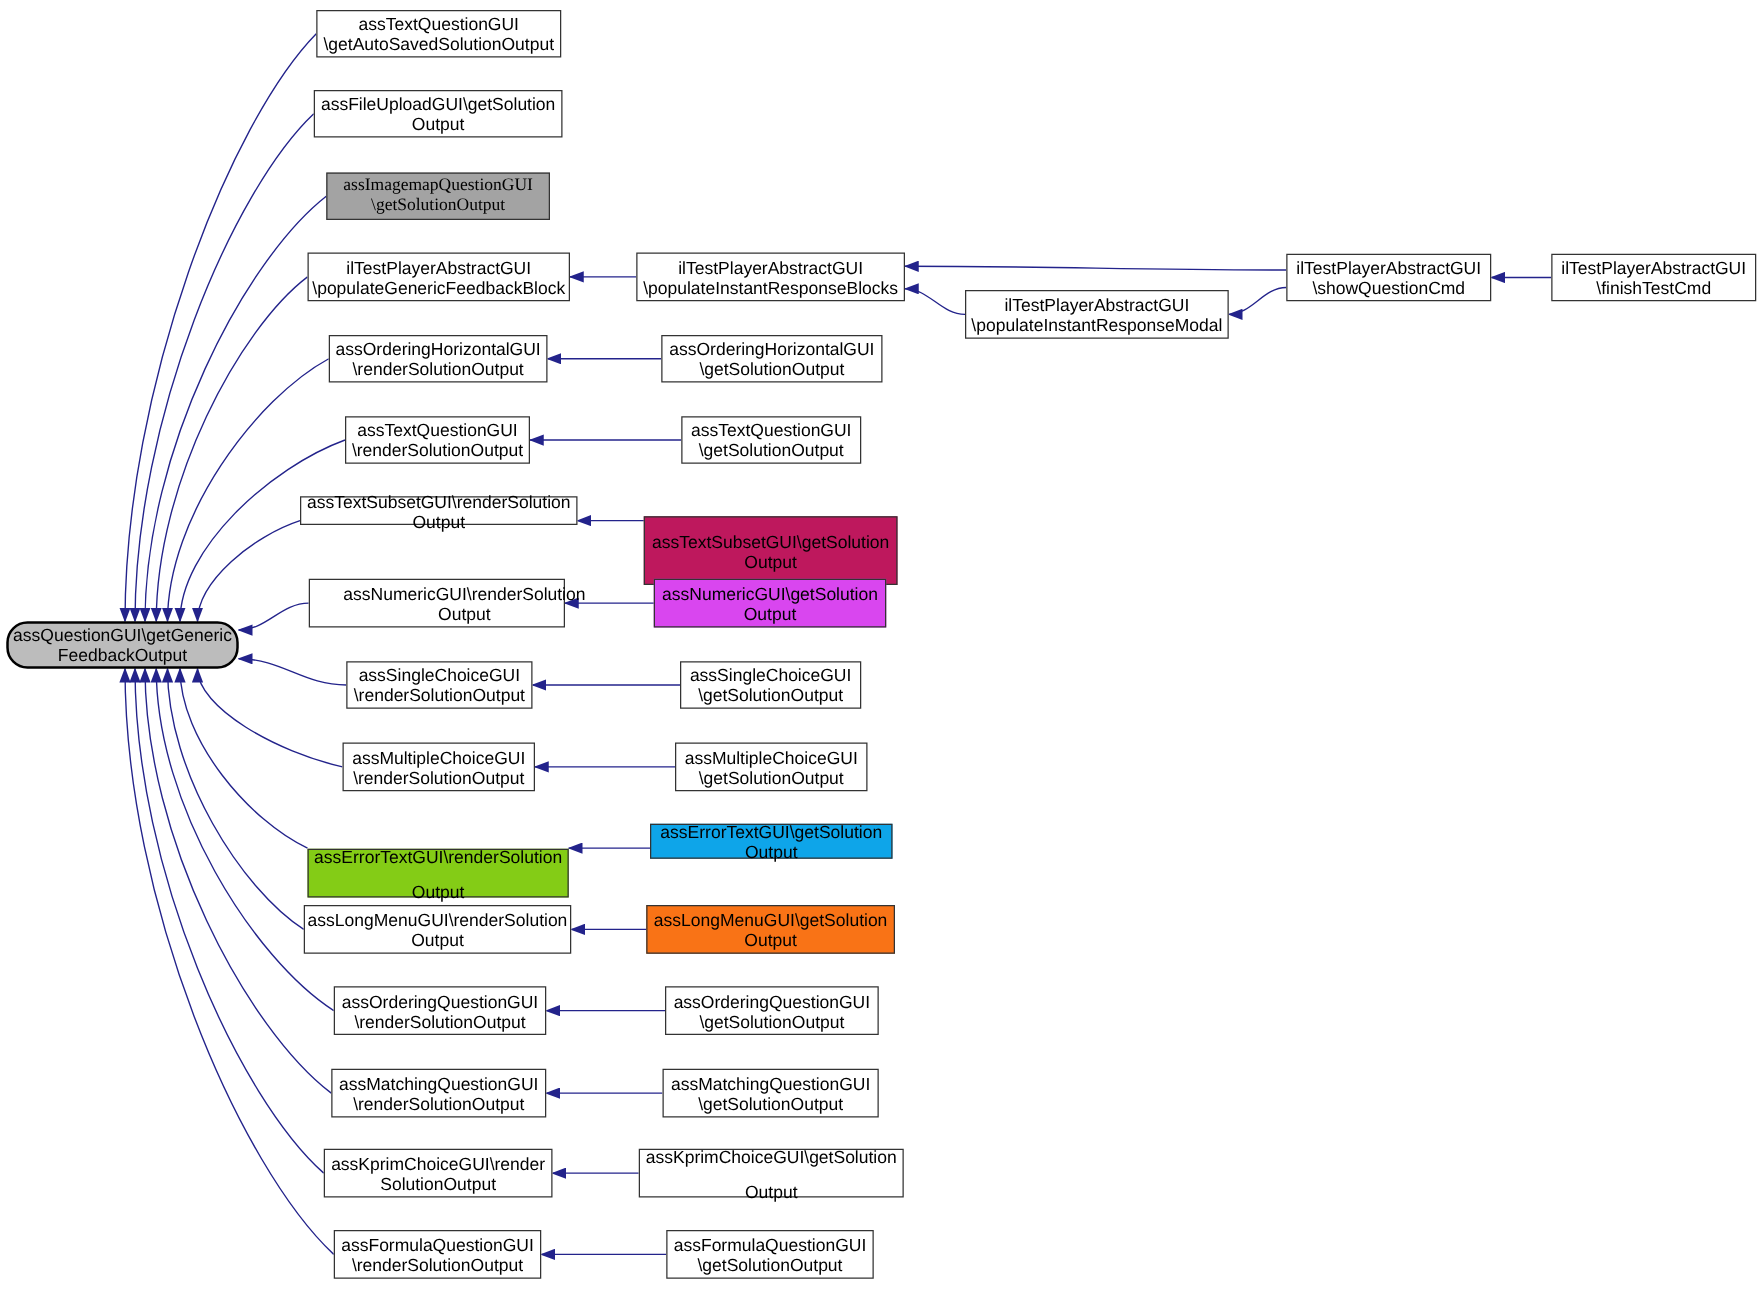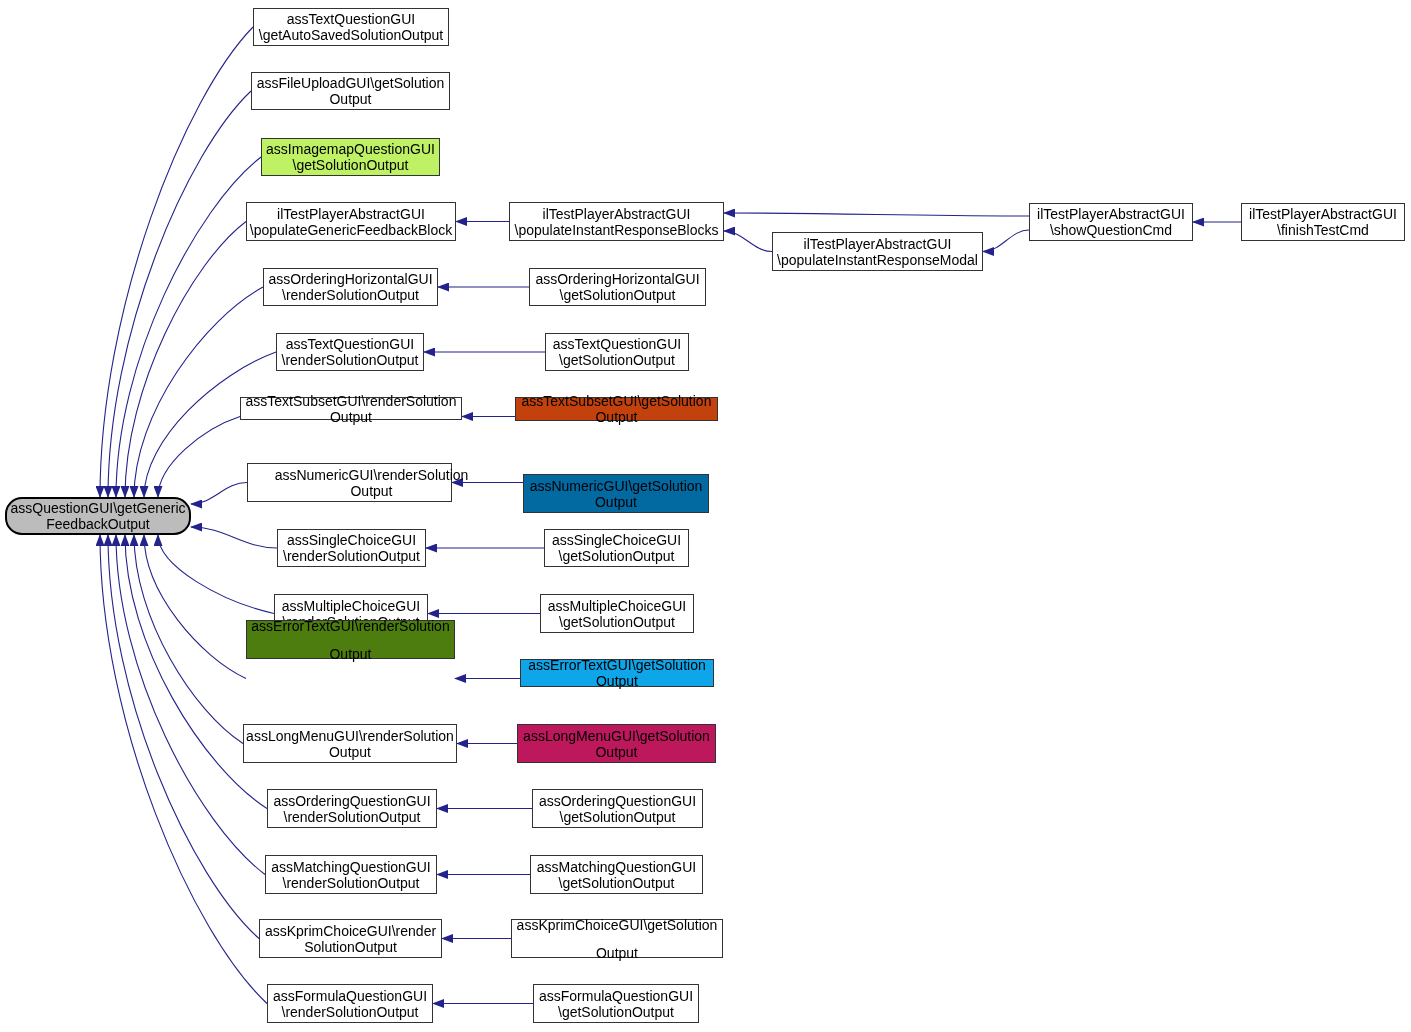--- a/index.html
+++ b/index.html
@@ -94,21 +94,21 @@
         <span>FeedbackOutput</span>
       </div>
       <div class="node" style="left: 253px; top: 8px; width: 196px; height: 38px; background: rgb(255, 255, 255); border-color: rgb(51, 51, 51);">
         <span>assTextQuestionGUI</span>
         <span>\getAutoSavedSolutionOutput</span>
       </div>
       <div class="node" style="left: 251px; top: 72px; width: 199px; height: 38px; background: rgb(255, 255, 255); border-color: rgb(51, 51, 51);">
         <span>assFileUploadGUI\getSolution</span>
         <span>Output</span>
       </div>
-      <div class="node" style="left: 261px; top: 138px; width: 179px; height: 38px; background: #bef264; border-color: rgb(51, 51, 51);">
+      <div class="node" style="left: 261px; top: 138px; width: 179px; height: 38px; background: #a3a3a3; border-color: rgb(51, 51, 51); font-family: Liberation Serif, serif;">
         <span>assImagemapQuestionGUI</span>
         <span>\getSolutionOutput</span>
       </div>
       <div class="node" style="left: 246px; top: 202px; width: 210px; height: 39px; background: rgb(255, 255, 255); border-color: rgb(51, 51, 51);">
         <span>ilTestPlayerAbstractGUI</span>
         <span>\populateGenericFeedbackBlock</span>
       </div>
       <div class="node" style="left: 263px; top: 268px; width: 175px; height: 38px; background: rgb(255, 255, 255); border-color: rgb(51, 51, 51);">
         <span>assOrderingHorizontalGUI</span>
         <span>\renderSolutionOutput</span>
@@ -126,21 +126,21 @@
         <span>Output</span>
       </div>
       <div class="node" style="left: 277px; top: 529px; width: 149px; height: 38px; background: rgb(255, 255, 255); border-color: rgb(51, 51, 51);">
         <span>assSingleChoiceGUI</span>
         <span>\renderSolutionOutput</span>
       </div>
       <div class="node" style="left: 274px; top: 594px; width: 154px; height: 39px; background: rgb(255, 255, 255); border-color: rgb(51, 51, 51);">
         <span>assMultipleChoiceGUI</span>
         <span>\renderSolutionOutput</span>
       </div>
-      <div class="node" style="left: 246px; top: 620px; width: 209px; height: 39px; background: #4d7c0f; border-color: rgb(51, 51, 51); gap: 12px;">
+      <div class="node" style="left: 246px; top: 679px; width: 209px; height: 39px; background: #84cc16; border-color: rgb(51, 51, 51); gap: 12px;">
         <span>assErrorTextGUI\renderSolution</span>
         <span>Output</span>
       </div>
       <div class="node" style="left: 243px; top: 724px; width: 214px; height: 39px; background: rgb(255, 255, 255); border-color: rgb(51, 51, 51);">
         <span>assLongMenuGUI\renderSolution</span>
         <span>Output</span>
       </div>
       <div class="node" style="left: 267px; top: 789px; width: 170px; height: 39px; background: rgb(255, 255, 255); border-color: rgb(51, 51, 51);">
         <span>assOrderingQuestionGUI</span>
         <span>\renderSolutionOutput</span>
@@ -162,41 +162,41 @@
         <span>\populateInstantResponseBlocks</span>
       </div>
       <div class="node" style="left: 529px; top: 268px; width: 177px; height: 38px; background: rgb(255, 255, 255); border-color: rgb(51, 51, 51);">
         <span>assOrderingHorizontalGUI</span>
         <span>\getSolutionOutput</span>
       </div>
       <div class="node" style="left: 545px; top: 333px; width: 144px; height: 38px; background: rgb(255, 255, 255); border-color: rgb(51, 51, 51);">
         <span>assTextQuestionGUI</span>
         <span>\getSolutionOutput</span>
       </div>
-      <div class="node" style="left: 515px; top: 397px; width: 203px; height: 24px; background: #c2410c; border-color: rgb(51, 51, 51);">
+      <div class="node" style="left: 515px; top: 413px; width: 203px; height: 55px; background: #be185d; border-color: rgb(51, 51, 51);">
         <span>assTextSubsetGUI\getSolution</span>
         <span>Output</span>
       </div>
-      <div class="node" style="left: 523px; top: 474px; width: 186px; height: 39px; background: #0369a1; border-color: rgb(51, 51, 51);">
+      <div class="node" style="left: 523px; top: 463px; width: 186px; height: 39px; background: #d946ef; border-color: rgb(51, 51, 51);">
         <span>assNumericGUI\getSolution</span>
         <span>Output</span>
       </div>
       <div class="node" style="left: 544px; top: 529px; width: 145px; height: 38px; background: rgb(255, 255, 255); border-color: rgb(51, 51, 51);">
         <span>assSingleChoiceGUI</span>
         <span>\getSolutionOutput</span>
       </div>
       <div class="node" style="left: 540px; top: 594px; width: 154px; height: 39px; background: rgb(255, 255, 255); border-color: rgb(51, 51, 51);">
         <span>assMultipleChoiceGUI</span>
         <span>\getSolutionOutput</span>
       </div>
       <div class="node" style="left: 520px; top: 659px; width: 194px; height: 28px; background: #0ea5e9; border-color: rgb(51, 51, 51);">
         <span>assErrorTextGUI\getSolution</span>
         <span>Output</span>
       </div>
-      <div class="node" style="left: 517px; top: 724px; width: 199px; height: 39px; background: #be185d; border-color: rgb(51, 51, 51);">
+      <div class="node" style="left: 517px; top: 724px; width: 199px; height: 39px; background: #f97316; border-color: rgb(51, 51, 51);">
         <span>assLongMenuGUI\getSolution</span>
         <span>Output</span>
       </div>
       <div class="node" style="left: 532px; top: 789px; width: 171px; height: 39px; background: rgb(255, 255, 255); border-color: rgb(51, 51, 51);">
         <span>assOrderingQuestionGUI</span>
         <span>\getSolutionOutput</span>
       </div>
       <div class="node" style="left: 530px; top: 855px; width: 173px; height: 39px; background: rgb(255, 255, 255); border-color: rgb(51, 51, 51);">
         <span>assMatchingQuestionGUI</span>
         <span>\getSolutionOutput</span>

